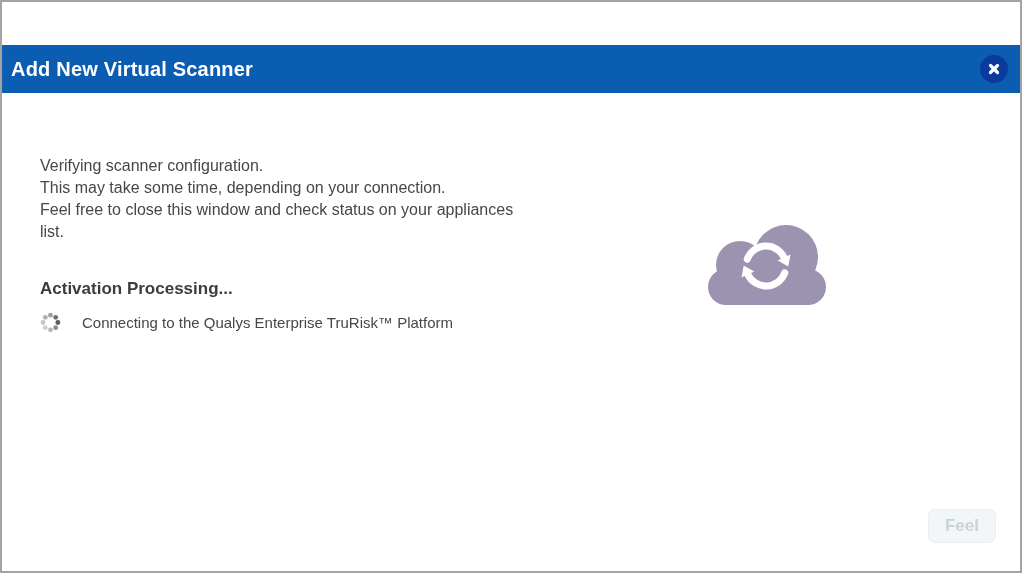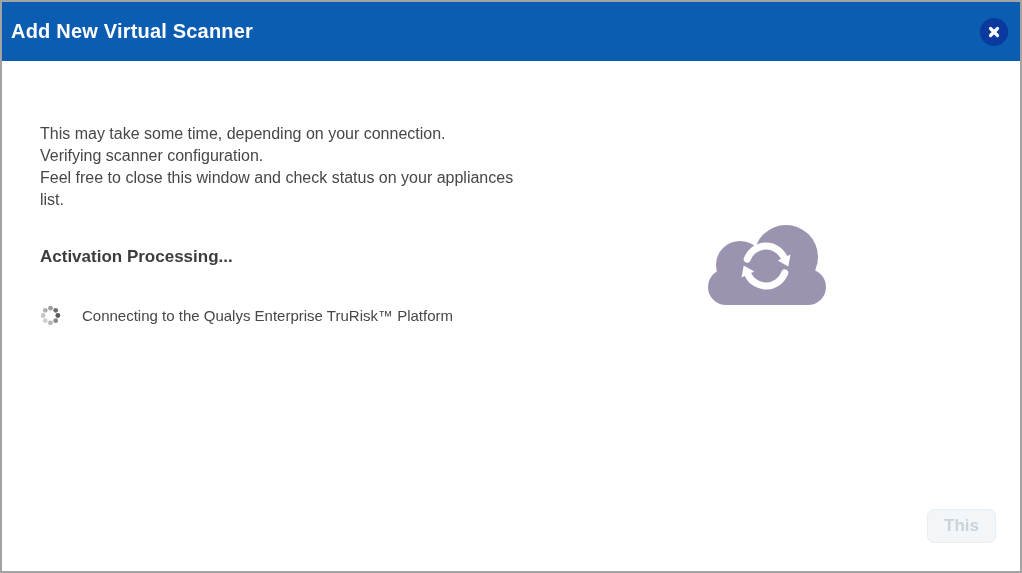--- a/index.html
+++ b/index.html
@@ -10,26 +10,27 @@
   }
   .dialog {
     position: relative;
     width: 1022px;
     height: 573px;
     background: #ffffff;
     border: 2px solid var(--dialog-border, #a3a3a3);
     overflow: hidden;
   }
   .titlebar {
-    height: 59px;
+    height: 48px;
     background: var(--titlebar-bg, #0b5db1);
     display: flex;
     align-items: center;
     justify-content: space-between;
     padding: 0 12px 0 9px;
+    margin-top: 43px;
   }
   .titlebar-title {
     color: #ffffff;
     font-size: 20px;
     font-weight: bold;
     letter-spacing: 0.2px;
   }
   .close-btn {
     width: 28px;
     height: 28px;
@@ -57,21 +58,21 @@
     line-height: 22px;
     color: var(--body-text, #474747);
   }
   .section-title {
     margin-top: 36px;
     font-size: 17px;
     font-weight: bold;
     color: var(--heading-text, #3c3c3c);
   }
   .steps {
-    margin-top: 38px;
+    margin-top: 13px;
   }
   .step {
     display: flex;
     align-items: center;
     gap: 21px;
     margin-bottom: 15px;
   }
   .step-label {
     font-size: 15px;
     color: var(--body-text, #474747);
@@ -110,22 +111,22 @@
     <button class="close-btn" aria-label="Close">
       <svg viewBox="0 0 24 24" width="14" height="14">
         <path d="M6 6 L18 18 M18 6 L6 18" stroke="#ffffff" stroke-width="5.5" stroke-linecap="round" fill="none"></path>
       </svg>
     </button>
   </div>
 
   <div class="content">
 
     <div class="description">
+      <div>Verifying scanner configuration.</div>
       <div>This may take some time, depending on your connection.</div>
-      <div>Verifying scanner configuration.</div>
       <div>Feel free to close this window and check status on your appliances list.</div>
     </div>
 
     <div class="section-title">Activation Processing...</div>
 
     <div class="steps">
 
       <div class="step">
         <svg class="spinner" viewBox="0 0 20 20" width="21" height="21">
           <circle cx="10" cy="3" r="2.3" fill="#9e9e9e"></circle>
@@ -155,15 +156,15 @@
         <path d="M47.2 36.2 A20 20 0 0 1 84.1 34.5"></path>
         <path d="M84.8 49.8 A20 20 0 0 1 47.9 51.5"></path>
       </g>
       <g fill="#ffffff">
         <polygon points="88.3,43.6 77.7,37.4 90.5,31.6"></polygon>
         <polygon points="43.7,42.4 54.3,48.6 41.5,54.4"></polygon>
       </g>
     </svg>
   </div>
 
-  <button class="done-btn" disabled="">This</button>
+  <button class="done-btn" disabled="">Feel</button>
 
 </div>
 
 </body></html>

